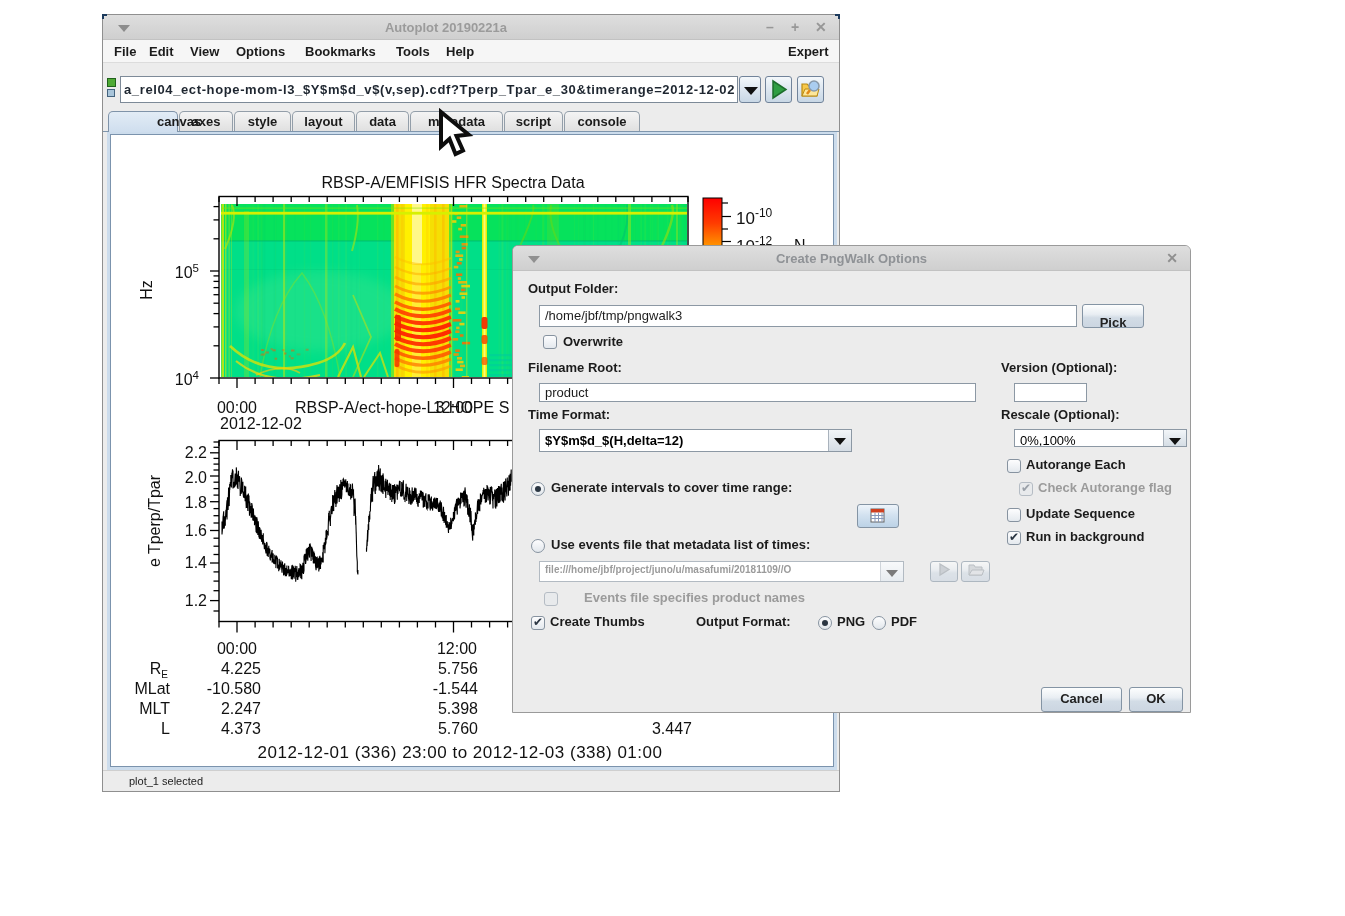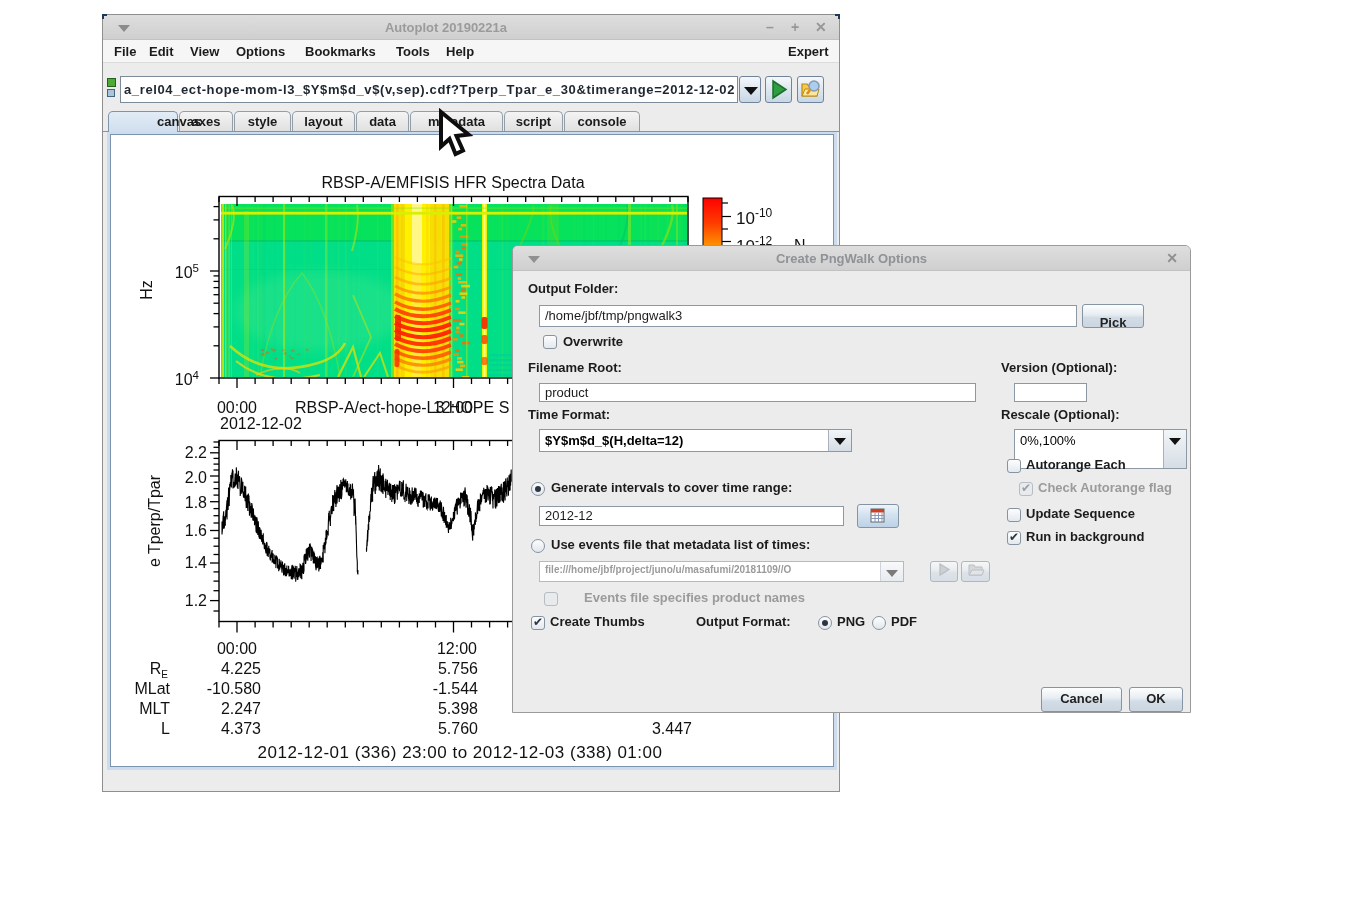--- a/index.html
+++ b/index.html
@@ -550,20 +550,21 @@
         <text x="478" y="673">5.756</text>
             <text x="478" y="693">-1.544</text>
         <text x="478" y="713">5.398</text>
             <text x="478" y="733">5.760</text>
         <text x="692" y="733">3.447</text>
       </g>
       <text x="460" y="757" font-size="17" letter-spacing="0.5" text-anchor="middle" fill="#111">2012-12-01 (336) 23:00 to 2012-12-03 (338) 01:00</text>
     </svg>
   </div>
     </div>
+  <div id="statusbar">plot_1 selected</div>
 </div>
 
 <div id="dialog">
   <div class="titlebar">
     <div class="tbtri" style="border-top-color:#909090;"></div>
     <div class="titletext" style="left:50px;color:#8f9296;">Create PngWalk Options</div>
     <span class="wbtn" style="right:12px; color:#8f8f8f;">✕</span>
   </div>
   <div class="dlabel" style="left:15px; top:35px;">Output Folder:</div>
   <div class="dfield" style="left:26px; top:59px; width:538px; height:22px;">/home/jbf/tmp/pngwalk3</div>
@@ -573,31 +574,30 @@
   <div class="dlabel" style="left:15px; top:114px;">Filename Root:</div>
   <div class="dfield" style="left:26px; top:137px; width:437px; height:19px; padding-top:1px;">product</div>
   <div class="dlabel" style="left:488px; top:114px;">Version (Optional):</div>
   <div class="dfield" style="left:501px; top:137px; width:73px; height:19px;"></div>
   <div class="dlabel" style="left:15px; top:161px;">Time Format:</div>
   <div class="combo" style="left:26px; top:183px; width:313px; height:23px;">
     <span class="txt b">$Y$m$d_$(H,delta=12)</span>
       <span class="arr"></span>
   </div>
   <div class="dlabel" style="left:488px; top:161px;">Rescale (Optional):</div>
-  <div class="combo" style="left:501px; top:183px; width:173px; height:40px;text-align:right;">
+  <div class="combo" style="left:501px; top:183px; width:173px; height:18px;text-align:right;">
     <span class="txt">0%,100%</span>
       <span class="arr"></span>
   </div>
   <div class="cb" style="left:494px; top:213px;"></div>
   <div class="dlabel" style="left:513px; top:211px;">Autorange Each</div>
   <div class="cb ck dis" style="left:506px; top:236px;"></div>
   <div class="dlabel graytext" style="left:525px; top:234px;">Check Autorange flag</div>
   <div class="rad sel" style="left:18px; top:236px;"></div>
   <div class="dlabel" style="left:38px; top:234px;">Generate intervals to cover time range:</div>
-  <div class="dfield" style="left:26px; top:260px; width:305px; height:20px; padding-top:1px;">2012-12</div>
   <div class="pbtn" style="left:344px; top:258px; width:42px; height:24px; background:linear-gradient(#eef4fa,#d3e2f0 45%,#bcd2e6);">
     <svg width="18" height="18" style="margin-top:2px;">
       <rect x="2" y="2" width="13" height="13" fill="#fff" stroke="#666" stroke-width="1"></rect>
       <rect x="2" y="2" width="13" height="3.5" fill="#d04020"></rect>
       <g stroke="#8899bb" stroke-width="1">
           <line x1="2" y1="8.5" x2="15" y2="8.5"></line>
           <line x1="2" y1="11.5" x2="15" y2="11.5"></line>
       <line x1="6" y1="5.5" x2="6" y2="15"></line>
           <line x1="9.5" y1="5.5" x2="9.5" y2="15"></line>
           <line x1="13" y1="5.5" x2="13" y2="15"></line>

